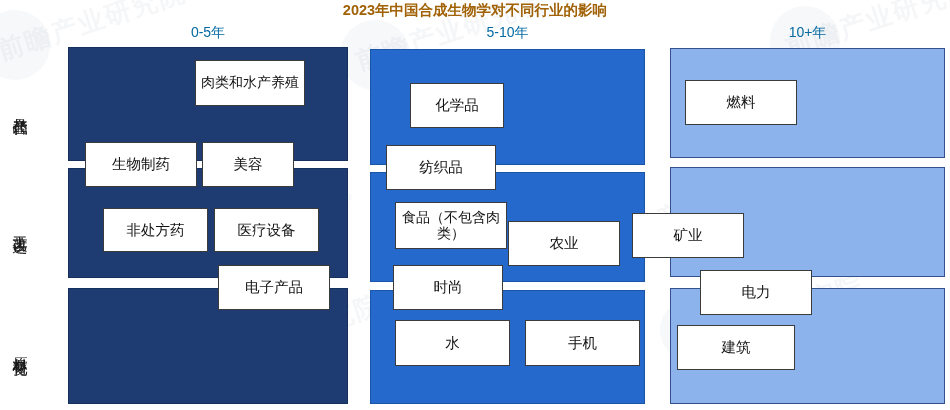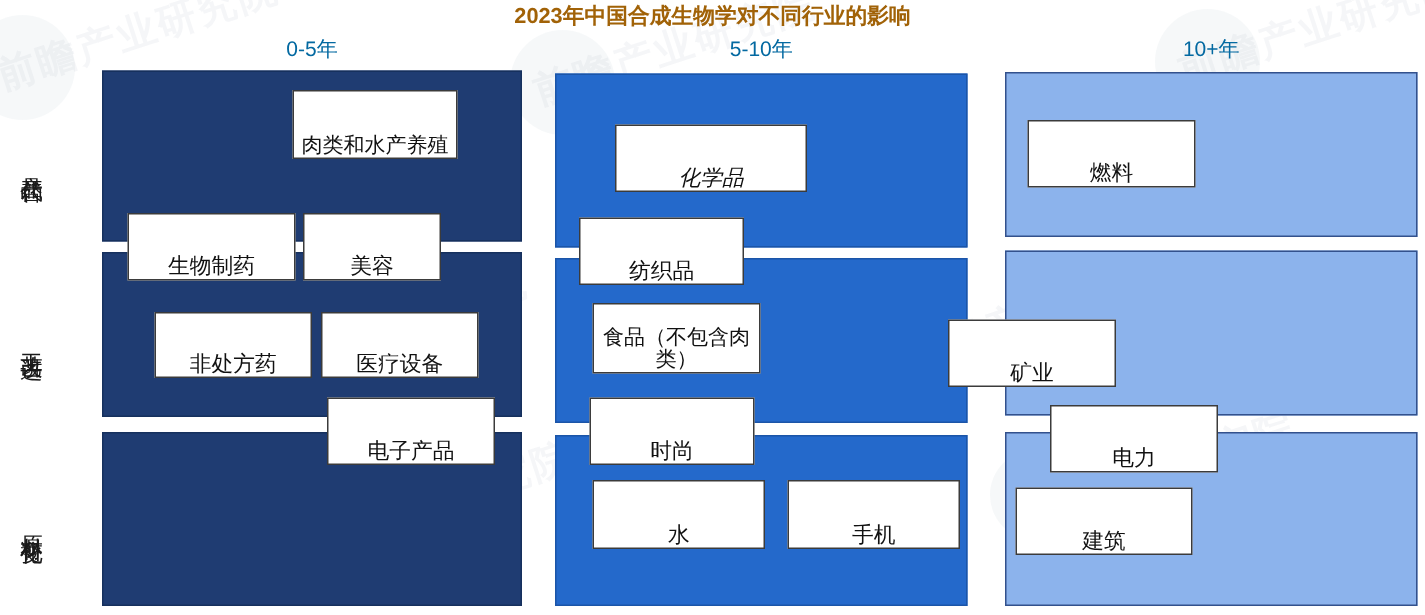--- a/index.html
+++ b/index.html
@@ -88,21 +88,21 @@
 
   
   .item-box {
     position: absolute;
     box-sizing: border-box;
     background: #ffffff;
     border: 1.5px solid #3b3b3b;
     color: #111111;
     font-size: 14.5px;
     display: flex;
-    align-items: flex-end;
+    align-items: center;
     justify-content: center;
     text-align: center;
     line-height: 1.12;
     z-index: 5;
     padding: 0 2px;
   }
   .item-box.two-line { font-size: 14px; }
 </style>
 </head>
 <body>
@@ -161,32 +161,35 @@
   </div>
 
   <div class="item-box" style="left:214px; top:208px; width:105px; height:44px;">
     <span>医疗设备</span>
   </div>
 
   <div class="item-box" style="left:218px; top:265px; width:112px; height:45px;">
     <span>电子产品</span>
   </div>
 
-  <div class="item-box" style="left:410px; top:83px; width:128px; height:45px;font-style:italic;">
+  <div class="item-box" style="left:410px; top:83px; width:94px; height:45px;">
     <span>化学品</span>
   </div>
 
   <div class="item-box" style="left:386px; top:145px; width:110px; height:45px;">
     <span>纺织品</span>
   </div>
 
   <div class="item-box two-line" style="left:395px; top:202px; width:112px; height:47px;">
     <span>食品（不包含肉类）</span>
   </div>
 
+  <div class="item-box" style="left:508px; top:221px; width:112px; height:45px;">
+    <span>农业</span>
+  </div>
 
   <div class="item-box" style="left:393px; top:265px; width:110px; height:45px;">
     <span>时尚</span>
   </div>
 
   <div class="item-box" style="left:395px; top:320px; width:115px; height:46px;">
     <span>水</span>
   </div>
 
   <div class="item-box" style="left:525px; top:320px; width:115px; height:46px;">

